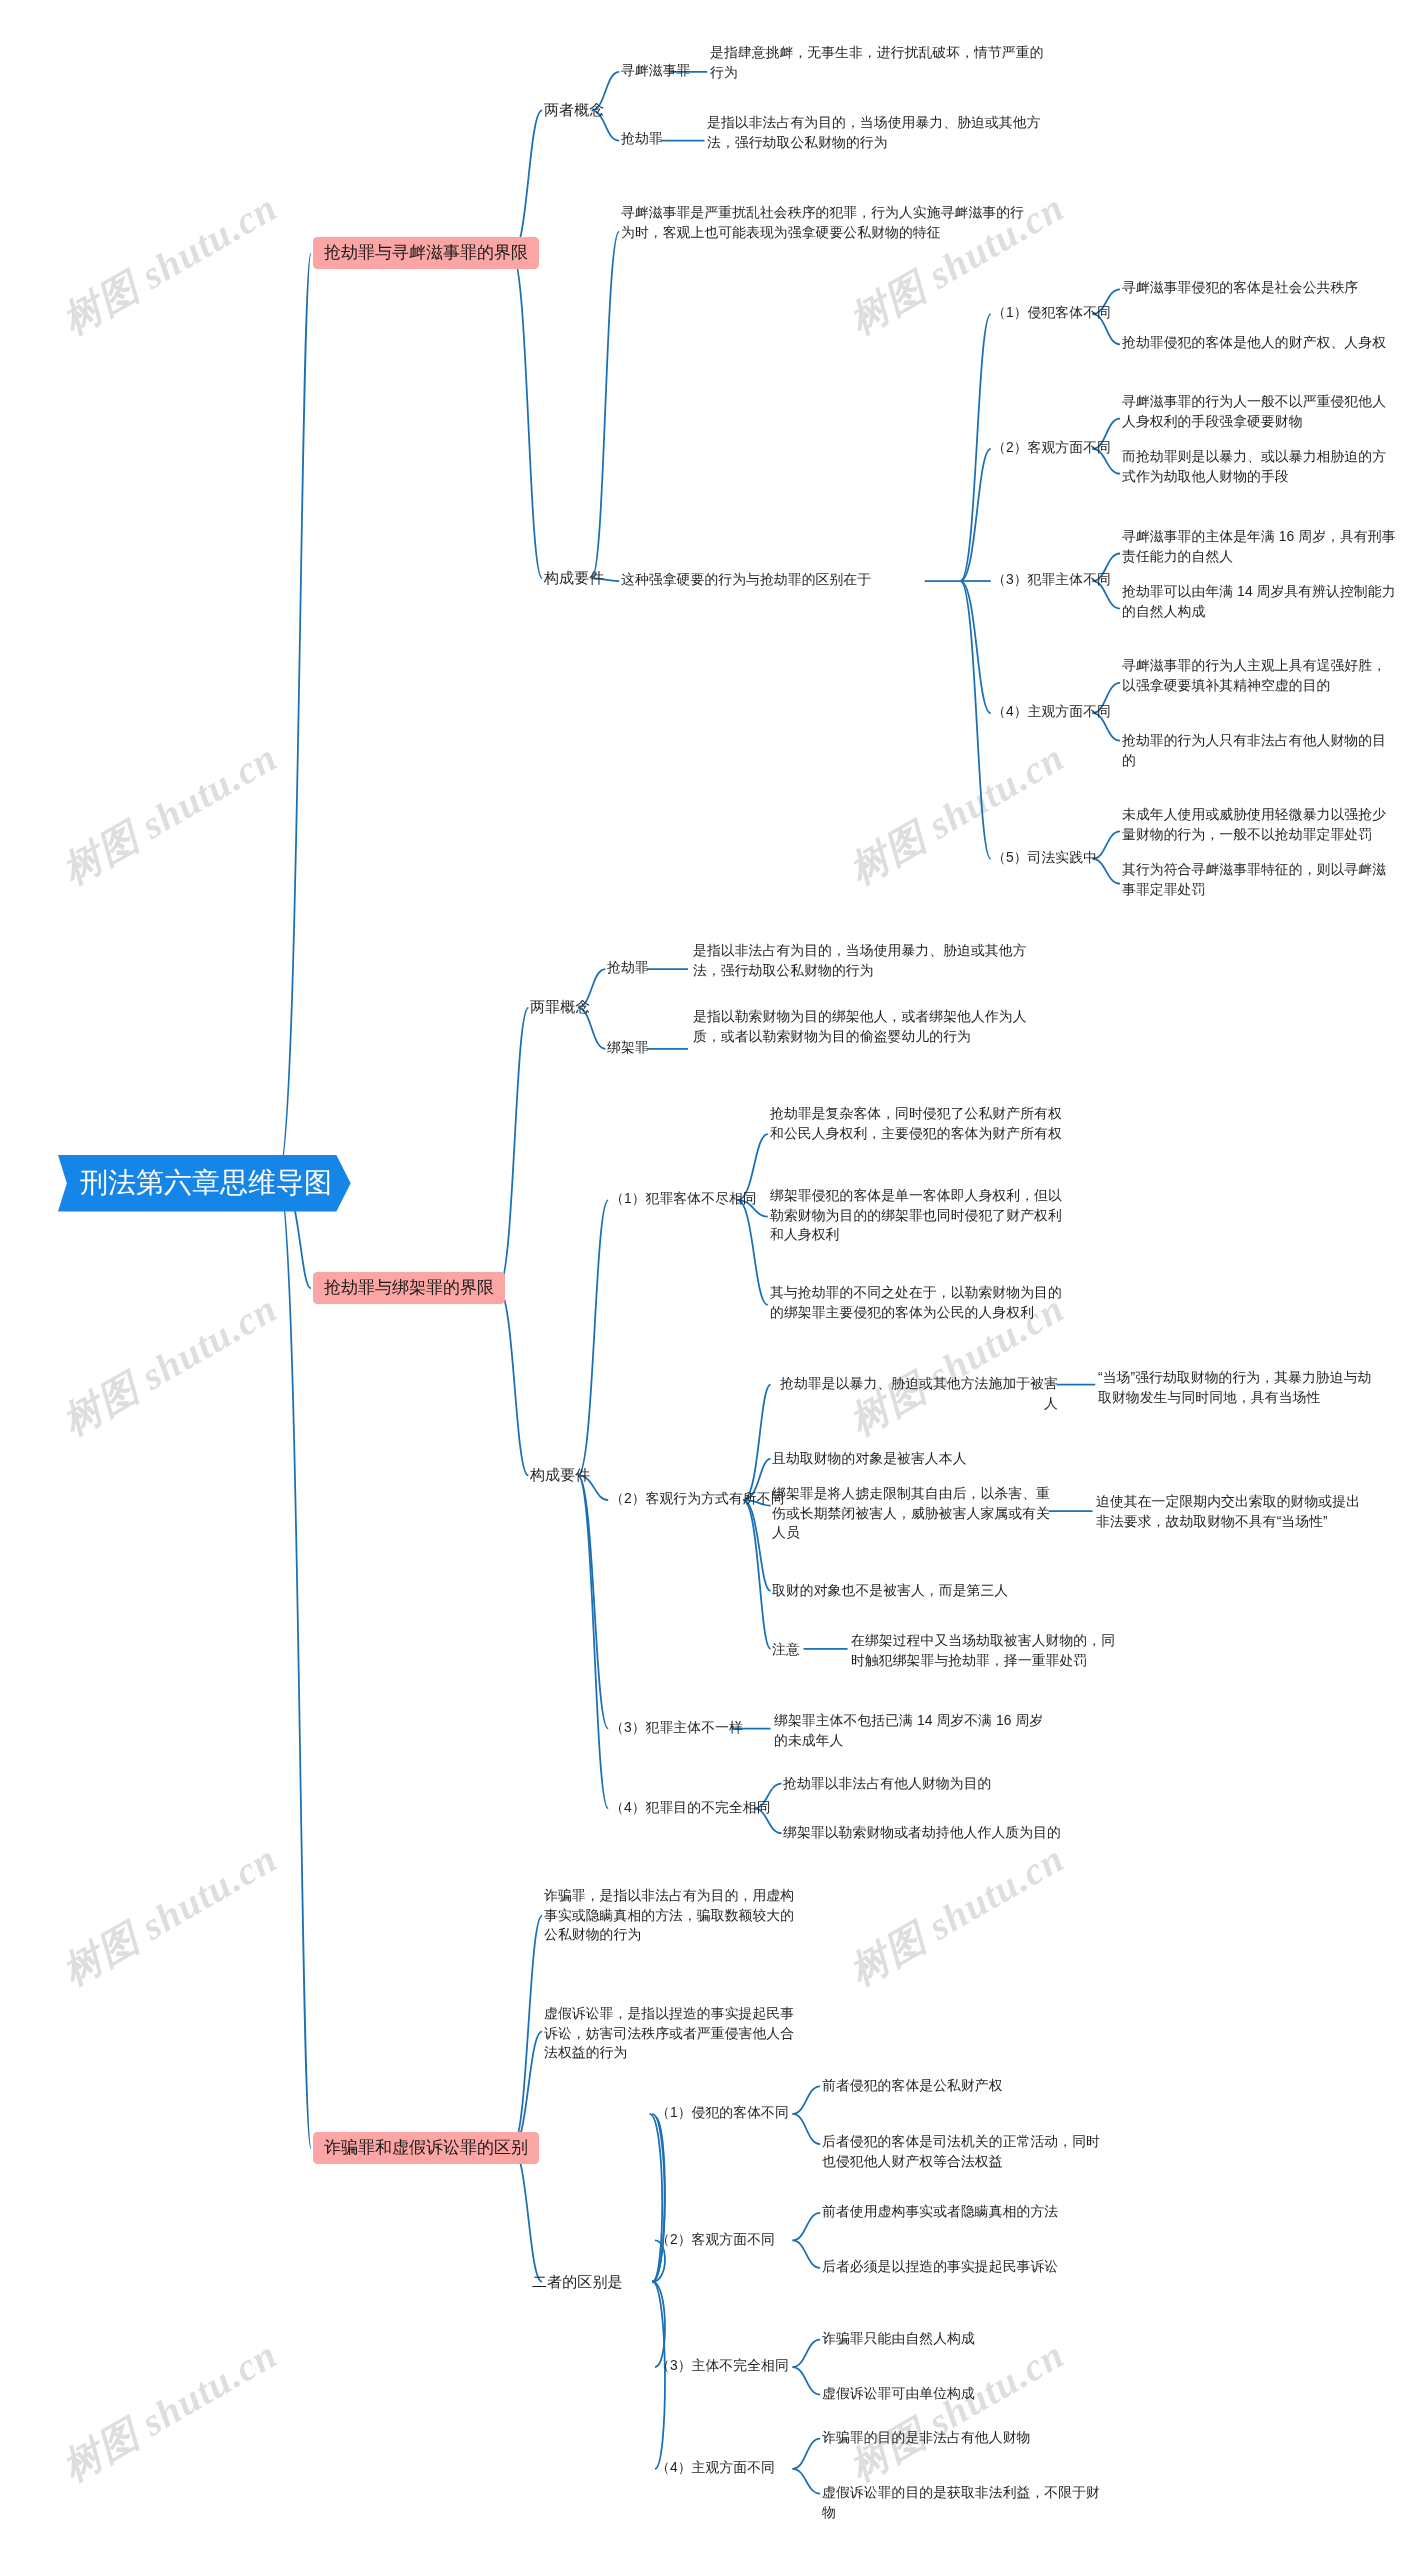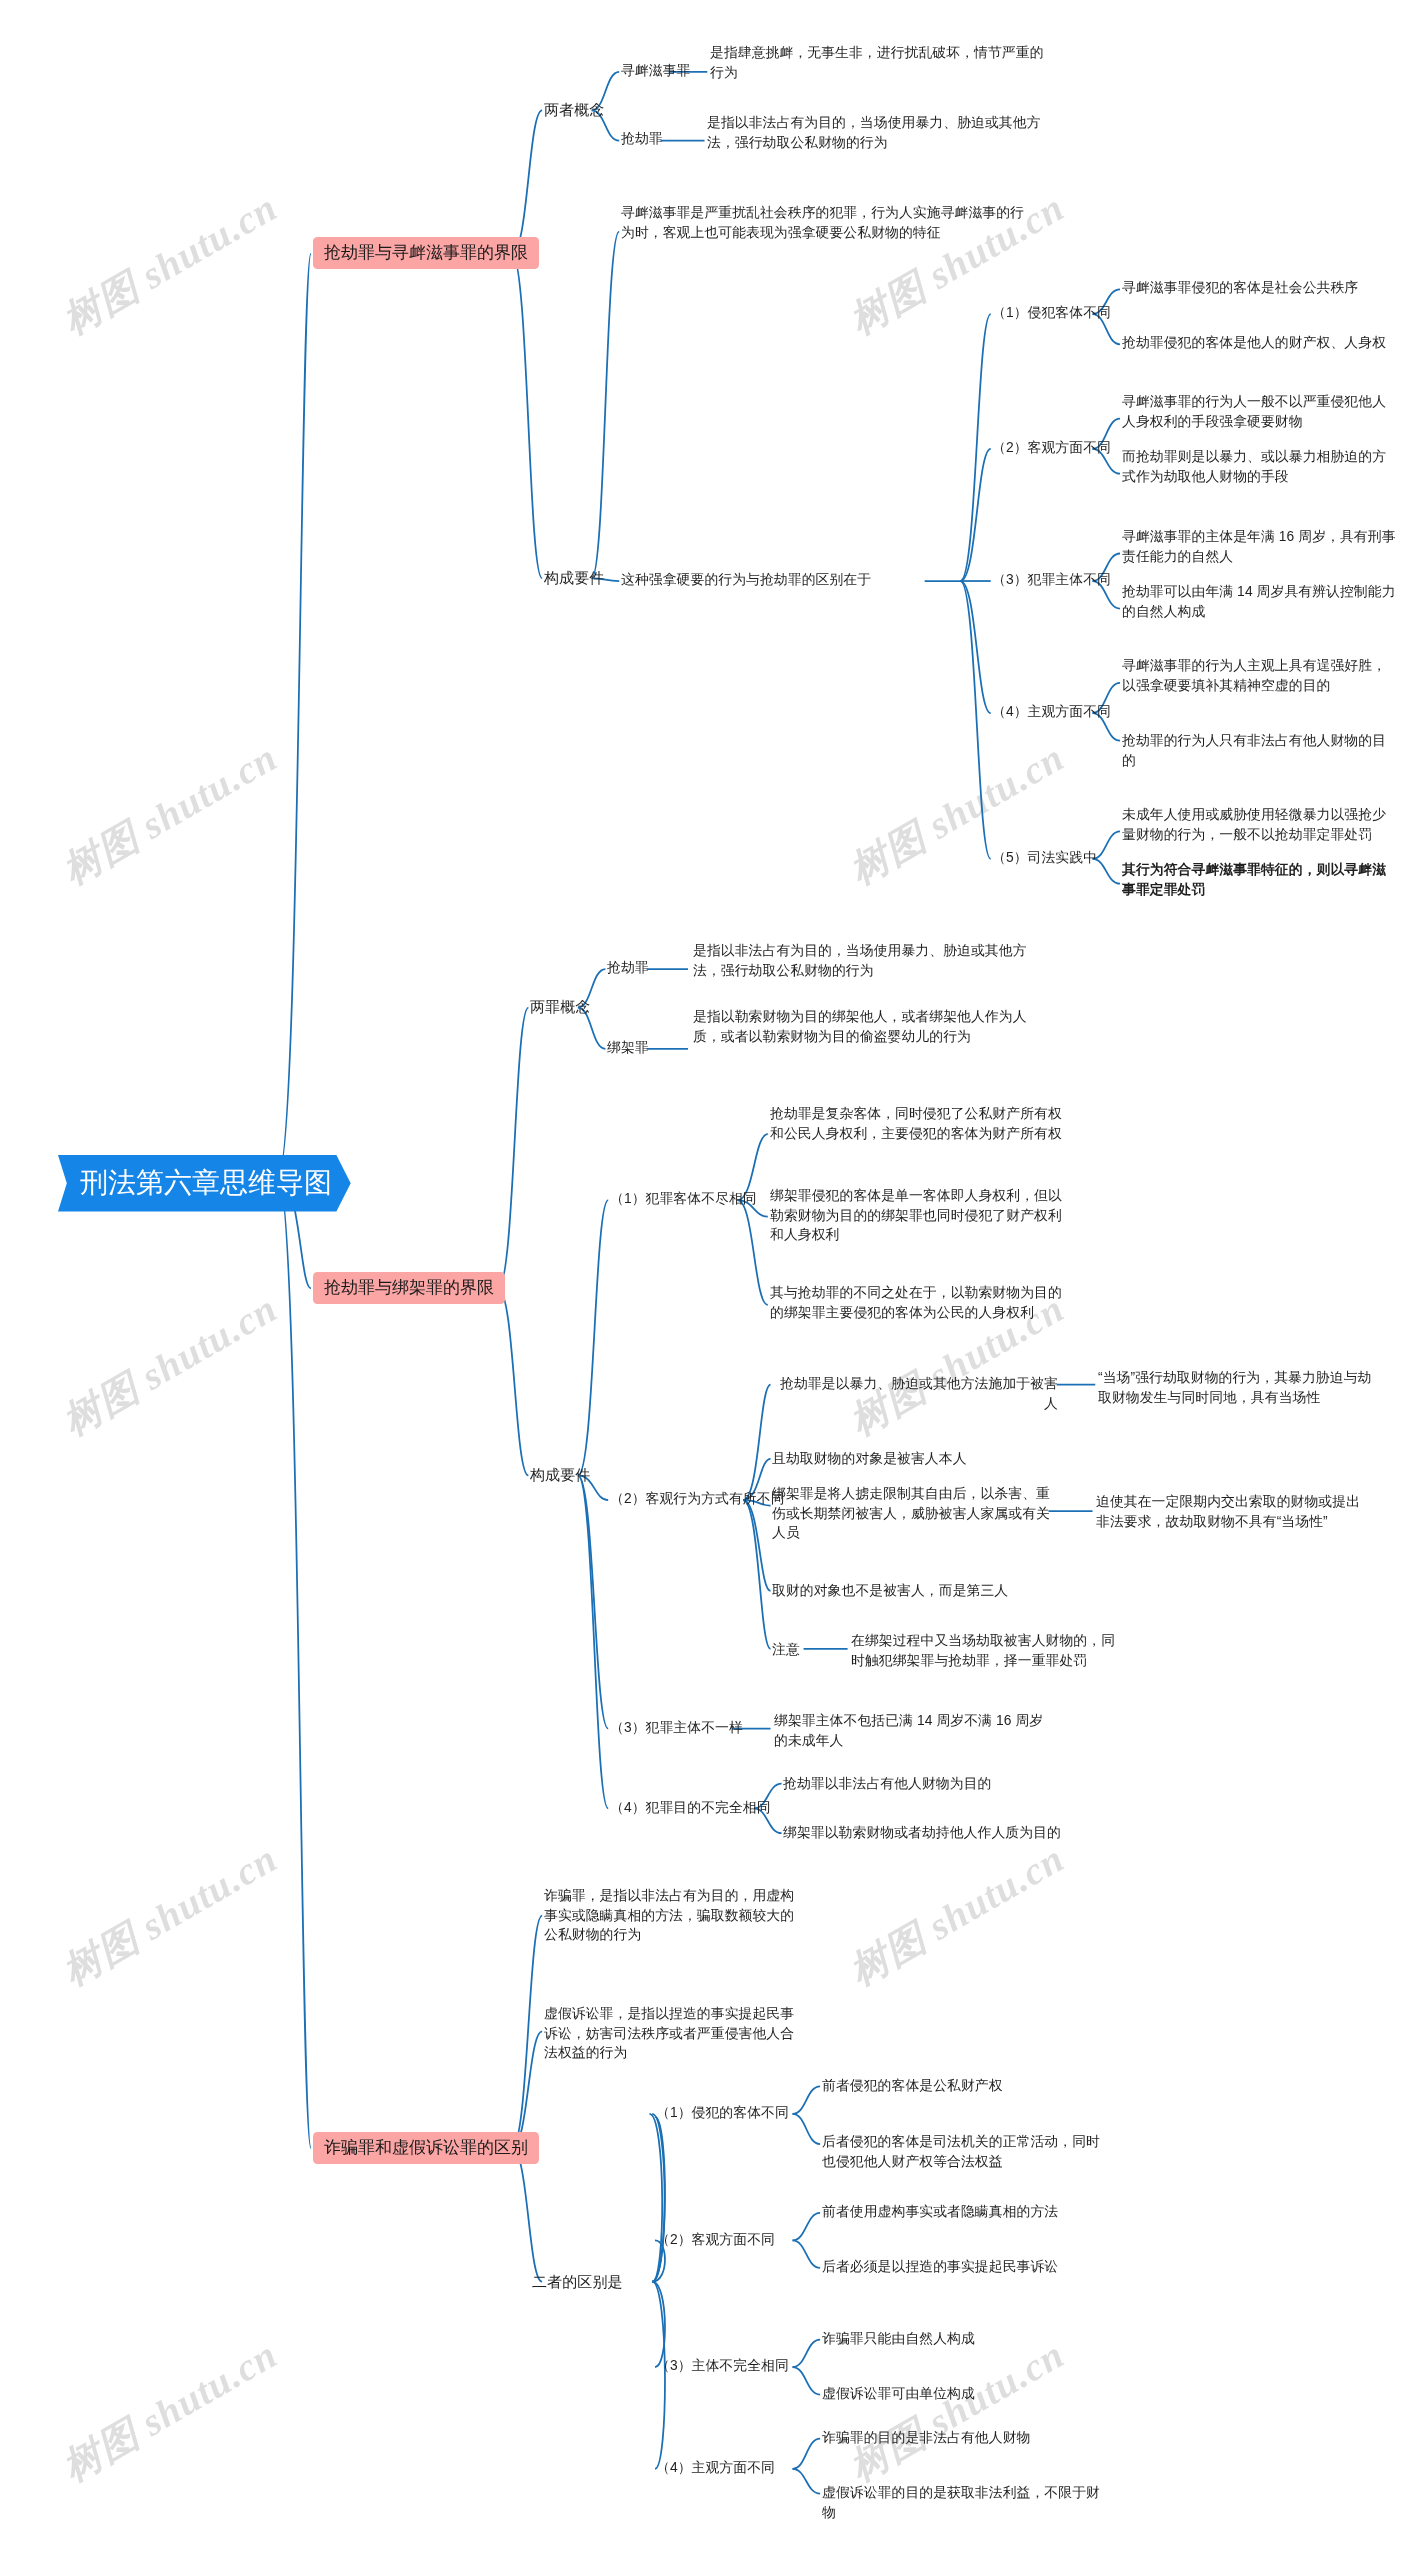--- a/index.html
+++ b/index.html
@@ -228,21 +228,21 @@
   <div class="node" style="left:1122px;top:731px;width:275px;">
       <div class="txt">抢劫罪的行为人只有非法占有他人财物的目的</div>
     </div>
 
   <div class="node" style="left:992px;top:848px;">
       <div class="txt">（5）司法实践中</div>
     </div>
   <div class="node" style="left:1122px;top:805px;width:275px;">
       <div class="txt">未成年人使用或威胁使用轻微暴力以强抢少量财物的行为，一般不以抢劫罪定罪处罚</div>
     </div>
-  <div class="node" style="left:1122px;top:860px;width:275px;font-weight:bold;">
+  <div class="node" style="left:1122px;top:860px;width:275px;">
       <div class="txt">其行为符合寻衅滋事罪特征的，则以寻衅滋事罪定罪处罚</div>
     </div>
 
   <div class="node lvl1" style="left:313px;top:1272px;">抢劫罪与绑架罪的界限</div>
 
   <div class="node lvl2" style="left:530px;top:996px;">
       <div class="txt">两罪概念</div>
     </div>
   <div class="node lvl2" style="left:530px;top:1464px;">
       <div class="txt">构成要件</div>

